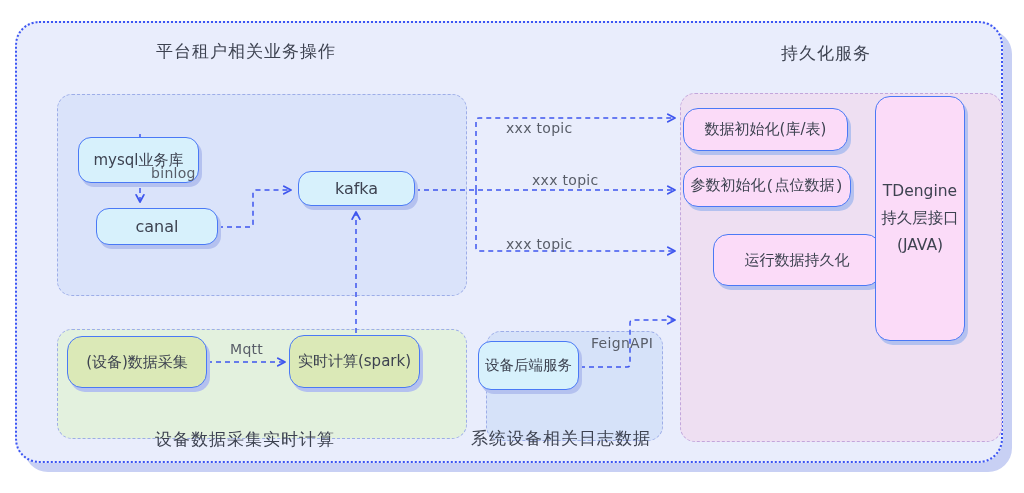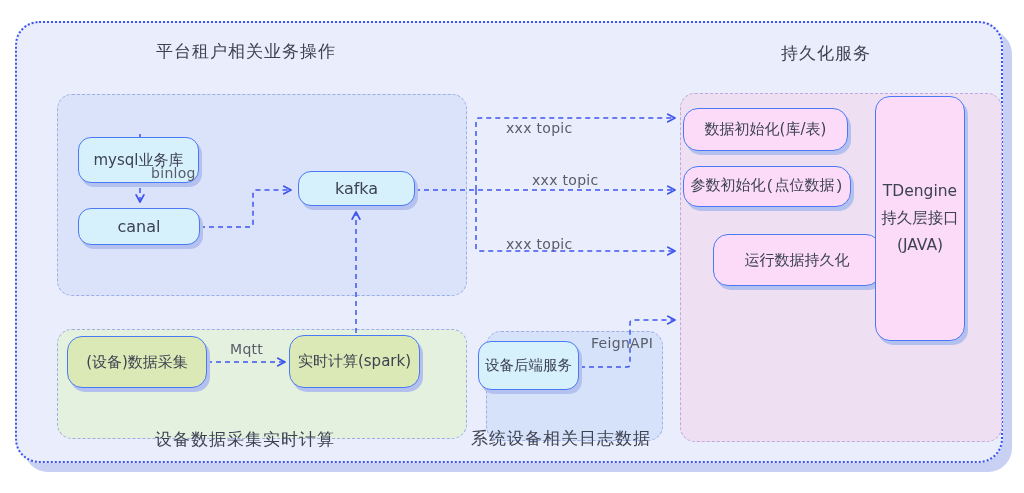--- a/index.html
+++ b/index.html
@@ -75,21 +75,21 @@
     <path class="edge" marker-end="url(#arrow)" d="M207 362 L285 362"></path>
     <path class="edge" marker-end="url(#arrow)" d="M415 190 L675 190"></path>
     <path class="edge" marker-end="url(#arrow)" d="M476 190 L476 121 Q476 118 479 118 L675 118"></path>
     <path class="edge" marker-end="url(#arrow)" d="M476 190 L476 248 Q476 251 479 251 L675 251"></path>
     <path class="edge" marker-end="url(#arrow)" d="M580 367 L627 367 Q630 367 630 364 L630 323 Q630 320 633 320 L675 320"></path>
   </svg>
 
   <div class="node cyan" style="left:78px;top:95px;width:121px;height:46px;margin-top:42px;">
     <span>mysql业务库</span>
   </div>
-  <div class="node cyan lat" style="left:78px;top:208px;width:122px;height:37px;">
+  <div class="node cyan lat" style="left:96px;top:208px;width:122px;height:37px;">
     <span>canal</span>
   </div>
   <div class="node cyan lat" style="left:298px;top:171px;width:117px;height:35px;">
     <span>kafka</span>
   </div>
   <div class="node green" style="left:67px;top:336px;width:140px;height:52px;">
     <span>(设备)数据采集</span>
   </div>
   <div class="node green" style="left:289px;top:335px;width:131px;height:53px;">
     <span>实时计算(spark)</span>

